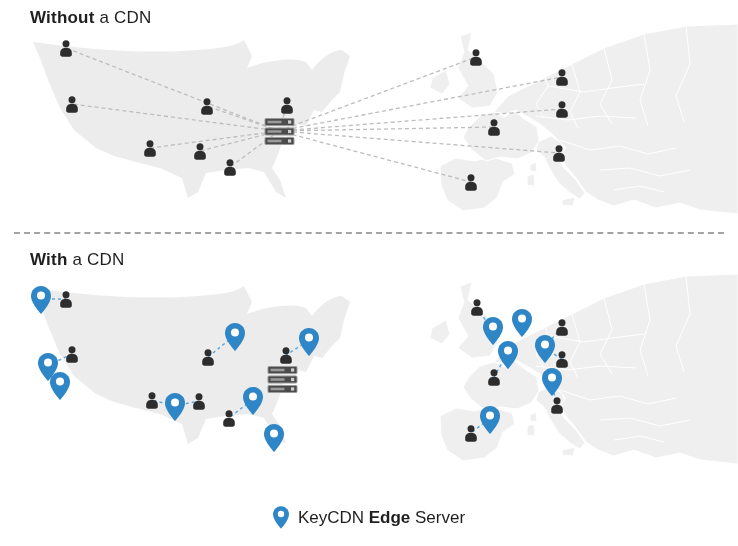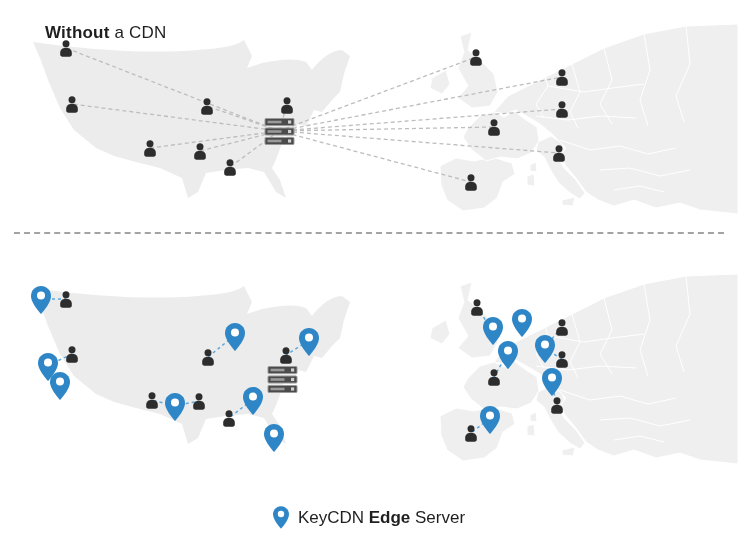--- a/index.html
+++ b/index.html
@@ -10,21 +10,21 @@
     --background:#FFFFFF;
   }
   html,body{margin:0;padding:0;background:var(--background);}
   .canvas{
     position:relative;width:738px;height:546px;overflow:hidden;
     background:var(--background);
     font-family:"Liberation Sans","DejaVu Sans",sans-serif;
   }
   .diagram{position:absolute;left:0;top:0;width:738px;height:546px;z-index:1;}
   .title{
-    position:absolute;z-index:3;margin:15px;font-size:17px;font-weight:400;
+    position:absolute;z-index:3;margin:0;font-size:17px;font-weight:400;
     color:var(--text-dark);letter-spacing:.2px;
   }
   .title b{font-weight:700;}
   .title-without{left:30px;top:8px;}
   .title-with{left:30px;top:250px;}
   .divider{
     position:absolute;z-index:2;left:14px;right:14px;top:232px;height:0;
     border-top:2px dashed var(--divider-gray);
   }
   .legend{
@@ -174,20 +174,21 @@
         <use href="#sym-pin" x="542" y="368" width="18" height="26"></use>
         <use href="#sym-pin" x="480" y="406" width="18" height="26"></use>
         <use href="#sym-server" x="267.5" y="366" width="29" height="26"></use>
       </g>
   </svg>
 
   <h2 class="title title-without"><b>Without</b><span> a CDN</span></h2>
 
   <div class="divider"></div>
 
+  <h2 class="title title-with"><b>With</b><span> a CDN</span></h2>
 
   <div class="legend">
     <div class="legend-item">
       <svg class="legend-pin" viewBox="0 0 20 28">
           <use href="#sym-pin"></use>
         </svg>
       <span class="legend-text"><span>KeyCDN </span><b>Edge</b><span> Server</span></span>
     </div>
   </div>
 

